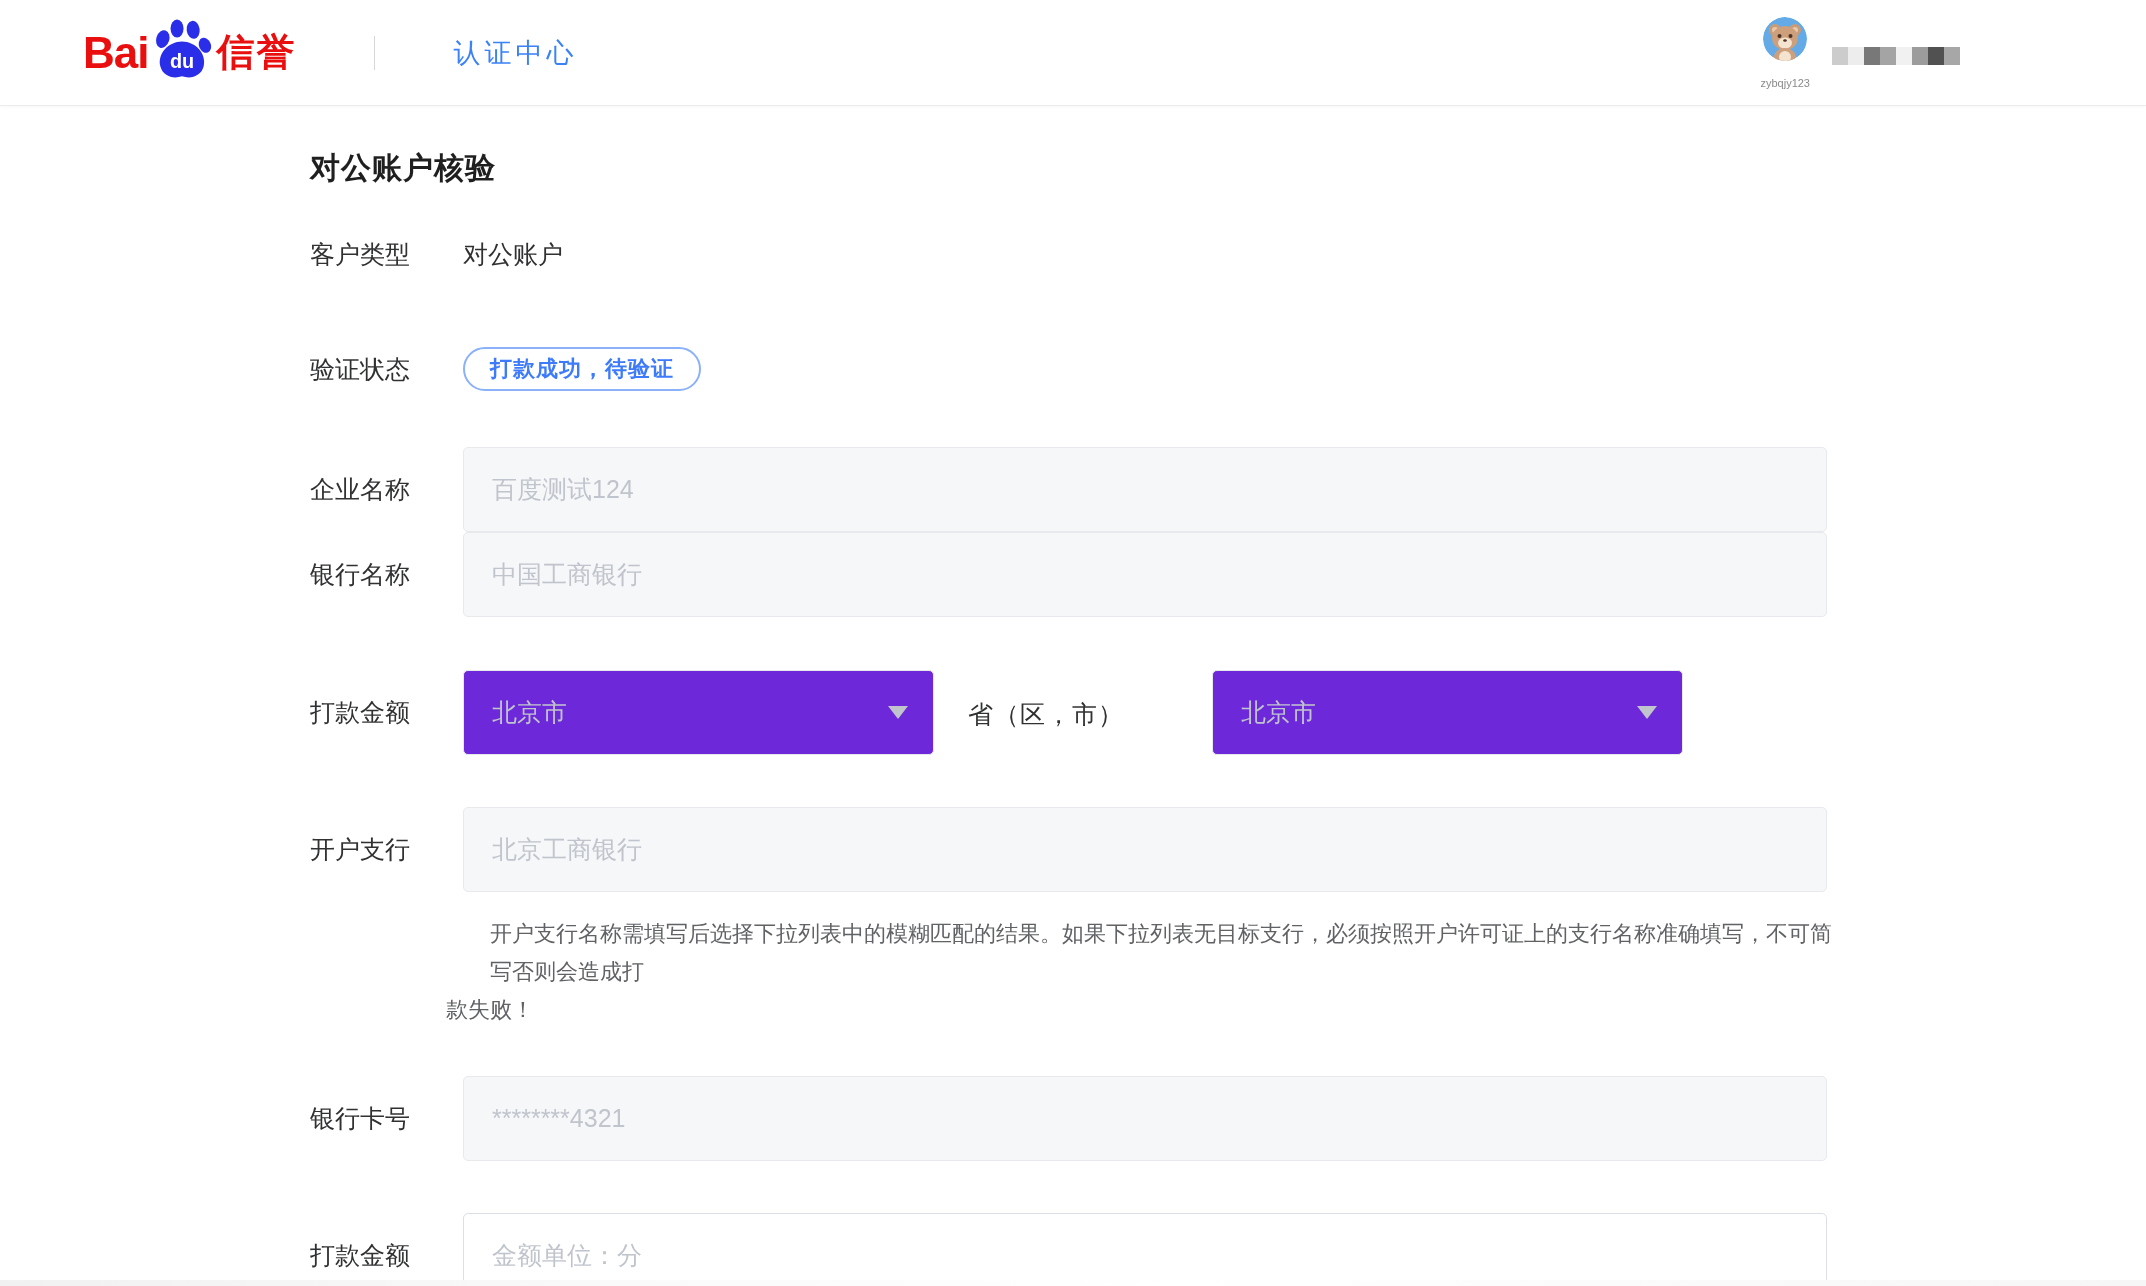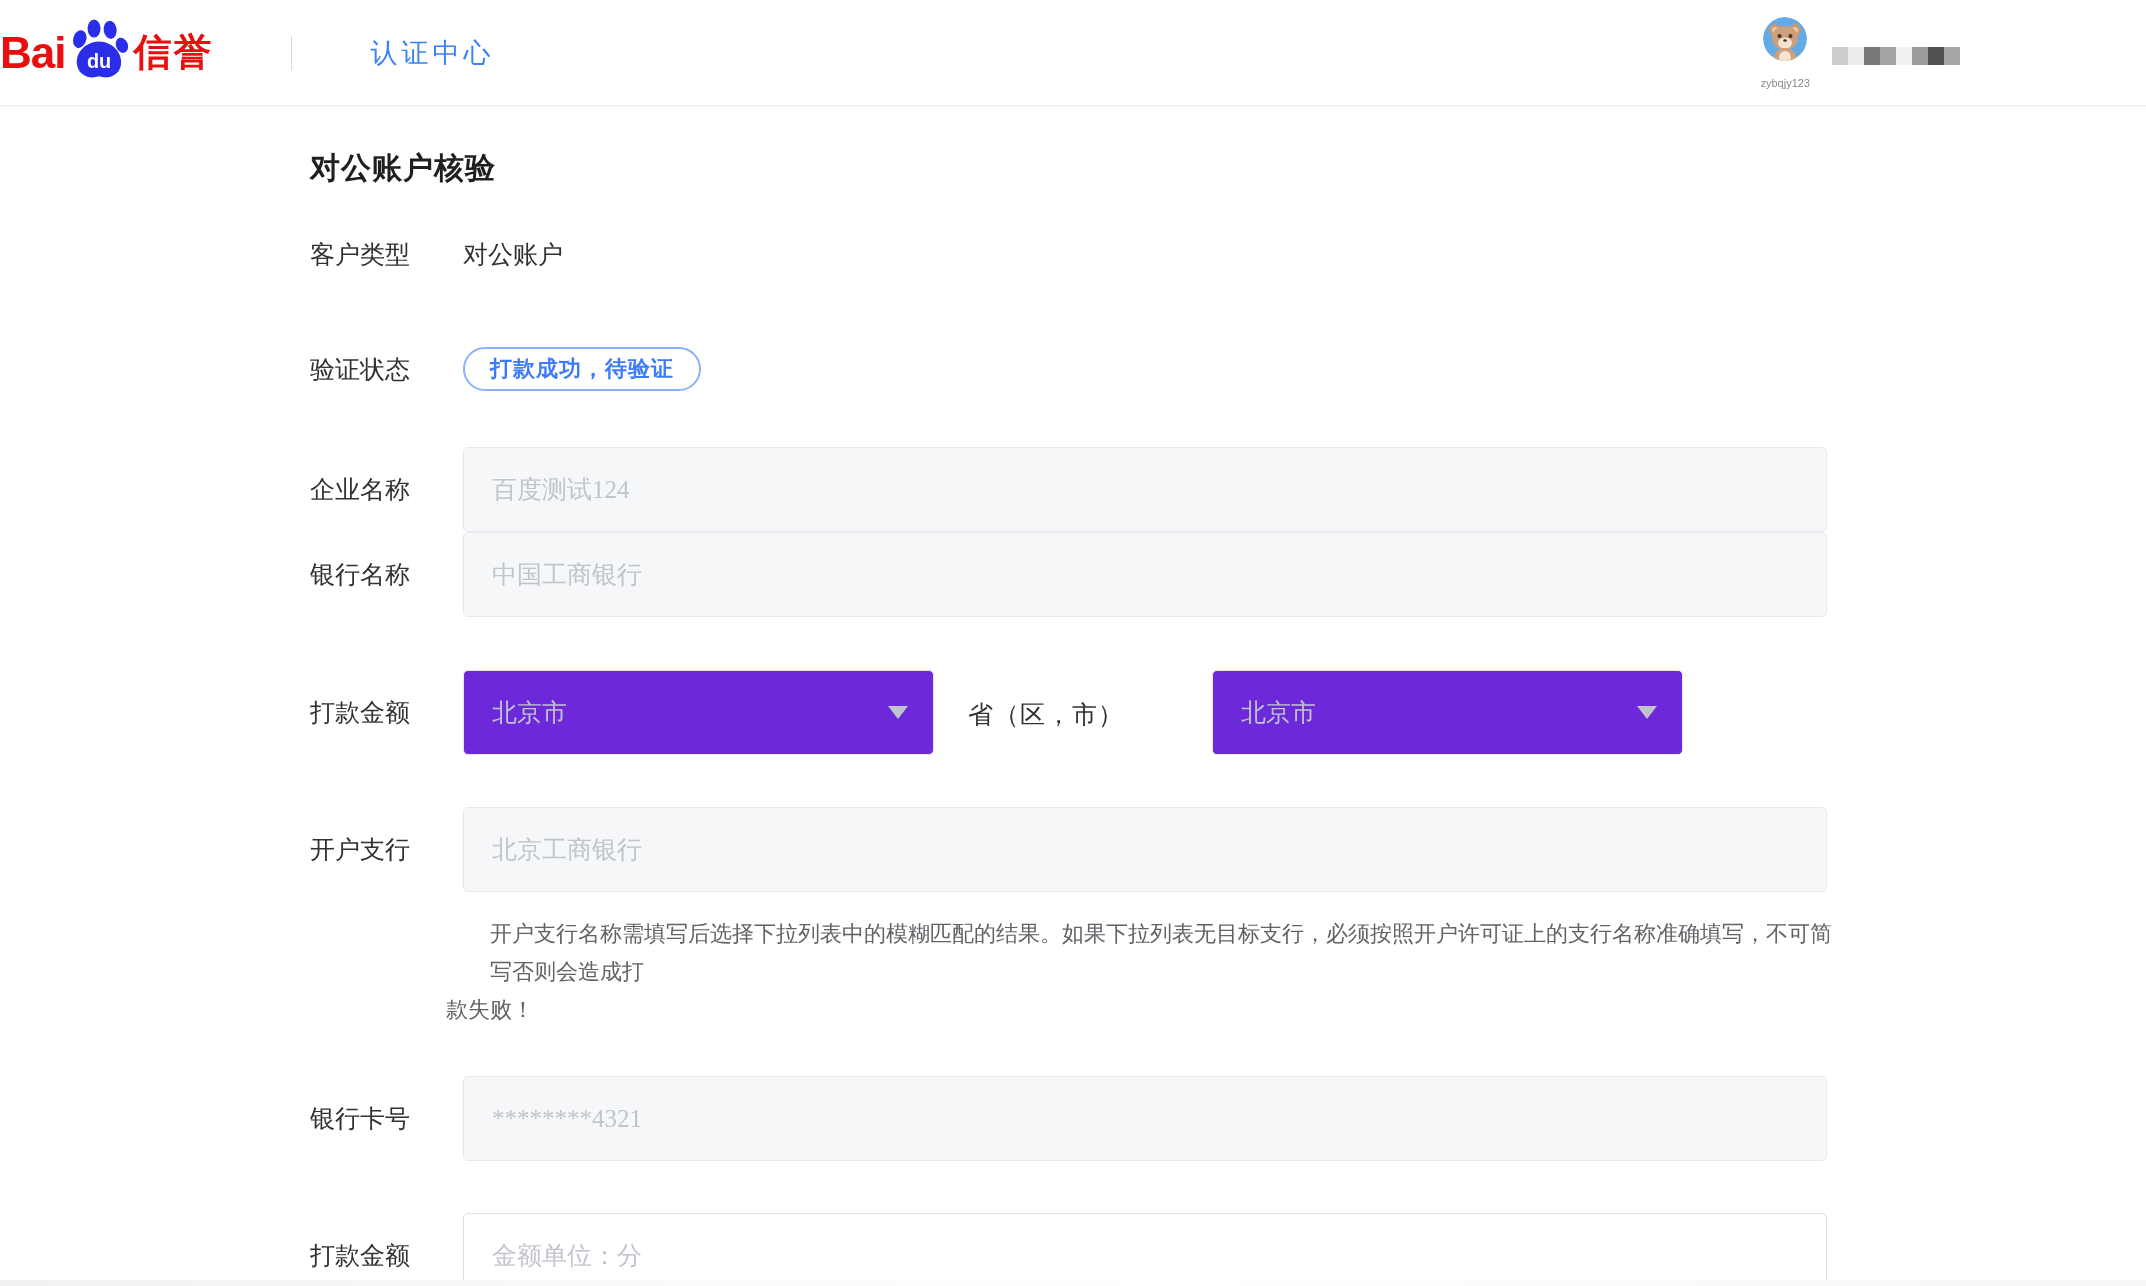--- a/index.html
+++ b/index.html
@@ -1,20 +1,20 @@
 <!DOCTYPE html>
 <html><head>
 <meta charset="utf-8">
 <style>
   * { margin:0; padding:0; box-sizing:border-box; }
   html,body { width:2146px; height:1286px; background:#fff; overflow:hidden;
     font-family:"Liberation Sans","DejaVu Sans",sans-serif; color:#303133; }
 
   
-  .header { height:106px; display:flex; align-items:center; 
+  .header { height:106px; display:flex; align-items:center; padding-left:83px;
     border-bottom:1px solid #ececec; box-shadow:0 1px 3px rgba(0,0,0,0.03); position:relative;gap:48px; }
   .logo { display:flex; align-items:center; cursor:pointer; }
   .logo-bai { color:#ea0f0f; font-size:44px; font-weight:bold; letter-spacing:-1px; }
   .logo-paw { width:62px; height:62px; margin:0 3px; position:relative; top:-4px; }
   .logo-xy { color:#ea0f0f; font-size:38px; font-weight:bold; letter-spacing:2px; }
   .hdr-divider { width:1px; height:34px; background:#d8d8d8; margin:0 30px; }
   .hdr-title { font-size:27px; color:#3b82f6; letter-spacing:4px; }
   .hdr-right { margin-left:auto; margin-right:186px; display:flex; align-items:center; }
   .avatar-col { display:flex; flex-direction:column; align-items:center; }
   .avatar { width:44px; height:44px; border-radius:50%; overflow:hidden; display:block; cursor:pointer; }
@@ -37,21 +37,21 @@
 
   .row-company { margin-top:56px; }
   .row-bank   { }
   .row-region { margin-top:53px; }
   .row-branch { margin-top:52px; }
   .row-card   { margin-top:47px; }
   .row-amount { margin-top:52px; }
 
   .input { height:85px; width:1364px; border:1px solid #e7e9ec; background:#f6f7f8;
     border-radius:5px; padding:0 28px; font-size:25px; color:#c0c4cc;
-    font-family:Liberation Serif, serif; outline:none; }
+    font-family:Liberation Sans, sans-serif; outline:none; }
   .input--white { background:#fff; border-color:#dcdfe6; color:#303133; }
   .input::placeholder { color:#c0c4cc; }
 
   .select { width:471px; height:85px; border:1px solid #e7e9ec; background:#6d28d9;
     border-radius:5px; display:flex; align-items:center; justify-content:space-between;
     padding:0 25px 0 28px; font-size:25px; color:#c0c4cc; cursor:pointer; }
   .caret { width:0; height:0; border-left:10px solid transparent;
     border-right:10px solid transparent; border-top:13px solid #c0c4cc; }
   .mid-lbl { margin:4px 88px 0 34px; font-size:25px; color:#303133; letter-spacing:1px; }
 

